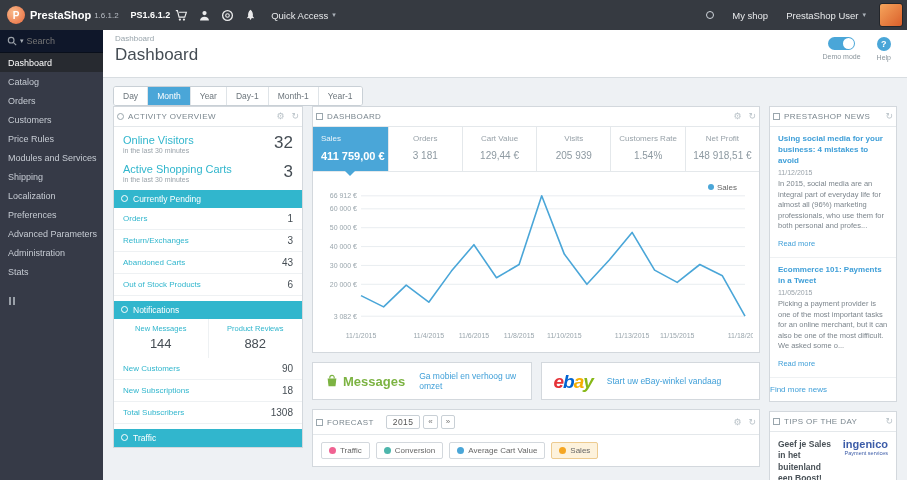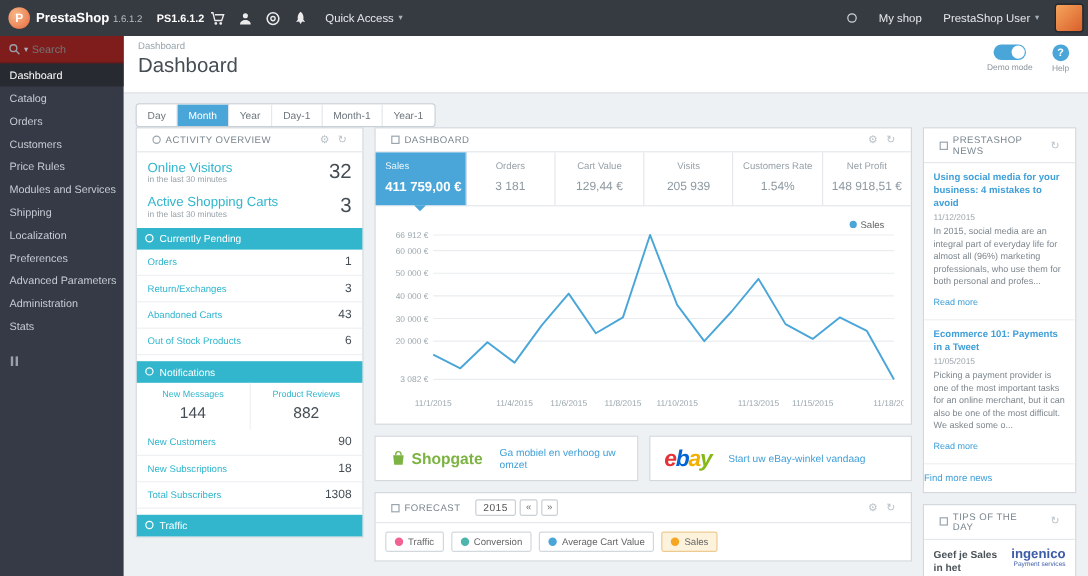--- a/index.html
+++ b/index.html
@@ -13,21 +13,21 @@
 .brand{font-weight:bold;font-size:11px}
 .brand-ver{color:#b9bec5;font-size:8px;margin-left:3px}
 .shop-tag{margin-left:12px;font-weight:bold;font-size:9px}
 .tb-icon{width:23px;height:30px;display:flex;align-items:center;justify-content:center;cursor:pointer;opacity:.9}
 .tb-item{padding:0 9px;height:30px;display:flex;align-items:center;gap:4px;cursor:pointer;color:#e8eaec;font-size:9.5px;white-space:nowrap}
 .caret{font-size:7px;color:#aab0b8}
 .dot-ico{width:8px;height:8px;border:1px solid #cfd4da;border-radius:50%;flex:none}
 .avatar{width:24px;height:24px;border-radius:3px;margin:0 4px;background:linear-gradient(135deg,#f6a55c,#d95f2b);border:1px solid #23262b;cursor:pointer;flex:none}
 
 .sidebar{position:absolute;top:30px;left:0;width:103px;bottom:0;background:#363a47;color:#c6cbd3;z-index:10}
-.search-box{display:flex;align-items:center;gap:3px;background:#7f1d1d;padding:6px 7px;border-bottom:1px solid rgba(0,0,0,.35);cursor:text}
+.search-box{display:flex;align-items:center;gap:3px;background:#0f172a;padding:6px 7px;border-bottom:1px solid rgba(0,0,0,.35);cursor:text}
 .search-box input{background:transparent;border:none;outline:none;color:#9aa0a8;font-size:9px;width:50px;font-family:inherit}
 .side-item{padding:4.5px 8px;font-size:9px;cursor:pointer;color:#c6cbd3;white-space:nowrap;overflow:hidden}
 .side-item.active{background:#272a30;color:#fff}
 .collapse{margin:16px 9px;display:flex;gap:2px;cursor:pointer}
 .collapse .bar{width:2px;height:8px;background:#9aa0a8}
 
 .main{position:absolute;left:103px;top:30px;right:0;bottom:0;overflow:hidden}
 .page-head{background:#fff;border-bottom:1px solid #d8dde1;padding:4px 12px 6px;position:relative;height:48px}
 .breadcrumb{font-size:8px;color:#98a4ab}
 .page-title{font-size:17px;color:#454d54;margin-top:2px;font-weight:normal}
@@ -43,21 +43,21 @@
 .range-btn{border:none;background:#fff;padding:4px 9px;font-size:8.5px;color:#6c757c;border-right:1px solid #dfe4e8;cursor:pointer;font-family:inherit}
 .range-btn:last-child{border-right:none}
 .range-btn.active{background:#4aa6d8;color:#fff}
 .date-btn{display:flex;align-items:center;gap:5px;background:#fff;border:1px solid #c9d0d6;border-radius:3px;padding:3px 8px;font-size:8.5px;color:#555;cursor:pointer}
 .cal-icon{width:9px;height:9px;border:1px solid #8a959c;border-top:3px solid #8a959c;border-radius:1px}
 .columns{display:flex;gap:9px;align-items:flex-start}
 .col-left{width:190px;flex:none}
 .col-center{flex:1;min-width:0}
 .col-right{width:128px;flex:none}
 .panel{background:#fff;border:1px solid #d3d8dd;margin-bottom:9px}
-.panel-header{display:flex;align-items:center;gap:4px;padding:5px 13px;border-bottom:1px solid #e4e8eb;color:#7a868e;font-size:8px;letter-spacing:.4px}
+.panel-header{display:flex;align-items:center;gap:4px;padding:5px 3px;border-bottom:1px solid #e4e8eb;color:#7a868e;font-size:8px;letter-spacing:.4px}
 .panel-header .spacer{flex:1}
 .ph-icon{width:7px;height:7px;border:1px solid #9aa6ad;flex:none}
 .ph-icon.round{border-radius:50%}
 .hdr-btn{color:#b9c2c8;font-size:9px;cursor:pointer;line-height:1;margin-left:3px;background:none;border:none;font-family:inherit}
 
 .big-stat{padding:7px 9px 2px;position:relative}
 .bs-label{color:#31b6cd;font-size:11px;cursor:pointer}
 .bs-sub{color:#9aa3aa;font-size:7px;margin-top:1px}
 .bs-value{position:absolute;right:9px;top:6px;font-size:17px;color:#454d54}
 .section-bar{background:#31b6cd;color:#fff;padding:4px 7px;font-size:8.5px;display:flex;align-items:flex-start;gap:5px;margin-top:5px}
@@ -368,21 +368,21 @@
             </div>
           </div>
 
           <div class="modules-row">
             <div class="module-card">
               <span class="shopgate-logo">
                 <svg width="14" height="14" viewBox="0 0 16 16">
                     <path d="M3 5h10l-1 9H4z" fill="#7cb342"></path>
                     <path d="M5.5 5V4a2.5 2.5 0 0 1 5 0v1" fill="none" stroke="#7cb342" stroke-width="1.3"></path>
                   </svg>
-                <span>Shopgate</span>
+                <span>Messages</span>
               </span>
               <a class="module-link">Ga mobiel en verhoog uw omzet</a>
             </div>
             <div class="module-card">
               <span class="ebay-logo" id="ebay-logo"><span style="color: rgb(229, 50, 56);">e</span><span style="color: rgb(0, 100, 210);">b</span><span style="color: rgb(245, 175, 2);">a</span><span style="color: rgb(134, 184, 23);">y</span></span>
               <a class="module-link">Start uw eBay-winkel vandaag</a>
             </div>
           </div>
 
           <div class="panel">

